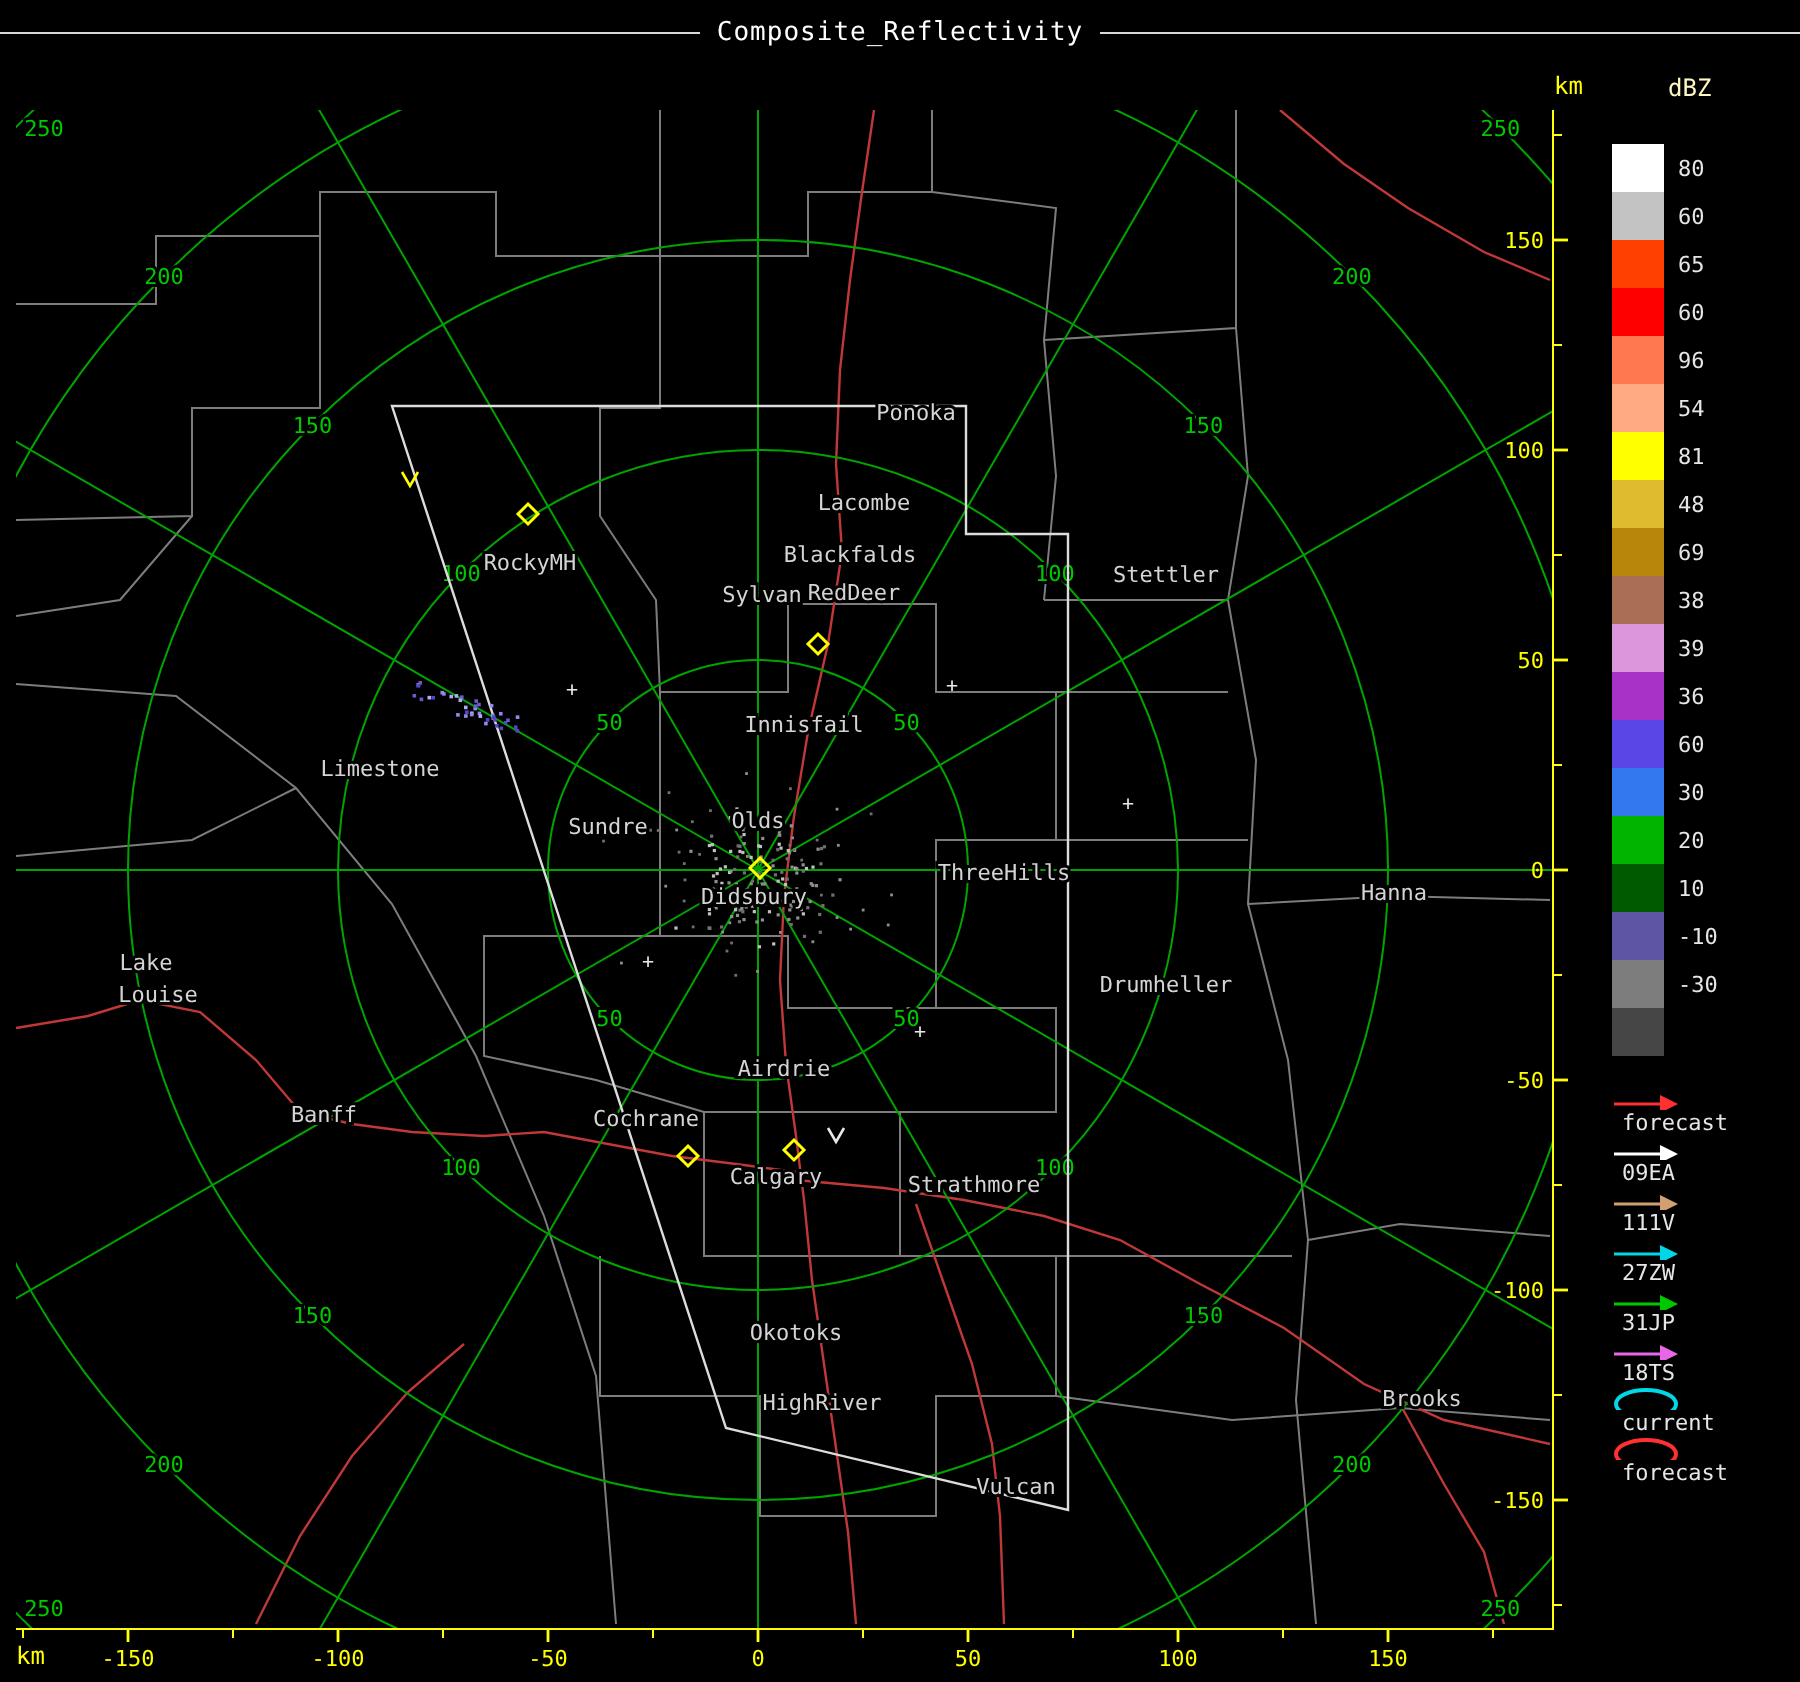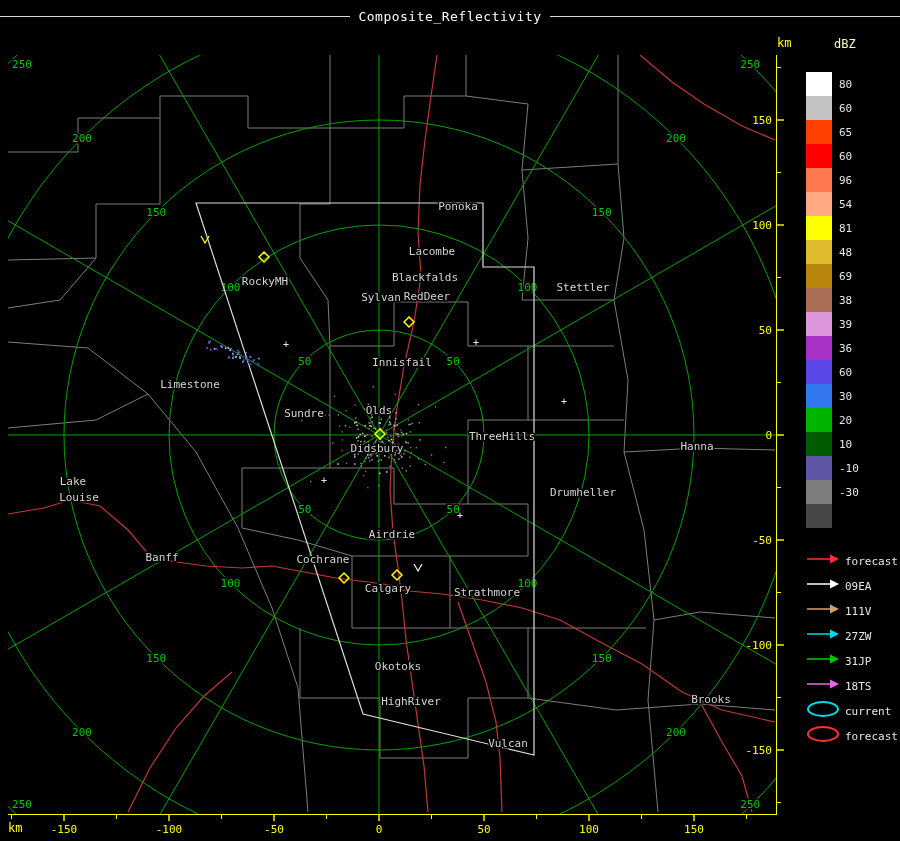--- a/index.html
+++ b/index.html
@@ -11,21 +11,21 @@
   .timestamp{position:absolute;left:8px;top:35px;color:#ffff00;font-size:13px;white-space:nowrap;}
   .km-right{position:absolute;left:777px;top:36px;color:#ffff00;font-size:12px;}
   .dbz{position:absolute;left:834px;top:37px;color:#fef9c3;font-size:12px;}
   .km-bottom{position:absolute;left:8px;top:821px;color:#ffff00;font-size:12px;}
   #scene{position:absolute;left:0;top:0;}
   .colorbar{position:absolute;left:806px;top:72px;}
   .cb-row{display:flex;align-items:center;height:24px;}
   .cb-swatch{width:26px;height:24px;}
   .cb-label{margin-left:7px;color:#e6e6e6;font-size:11px;width:32px;}
   .legend{position:absolute;left:806px;top:543px;}
-  .lg-row{display:flex;align-items:flex-end;height:25px;}
+  .lg-row{display:flex;align-items:flex-start;height:25px;flex-direction:column;}
   .lg-label{margin-left:5px;color:#e6e6e6;font-size:11px;white-space:nowrap;}
   svg text{font-family:"DejaVu Sans Mono",monospace;}
   .t-grid{fill:#00c800;font-size:11px;paint-order:stroke;stroke:#000;stroke-width:3px;}
   .t-city{fill:#d4d4d4;font-size:11px;paint-order:stroke;stroke:#000;stroke-width:3px;}
   .t-axis{fill:#ffff00;font-size:11px;}
   .t-plus{fill:#e8e8e8;font-size:10px;}
 </style>
 </head>
 <body>
 

